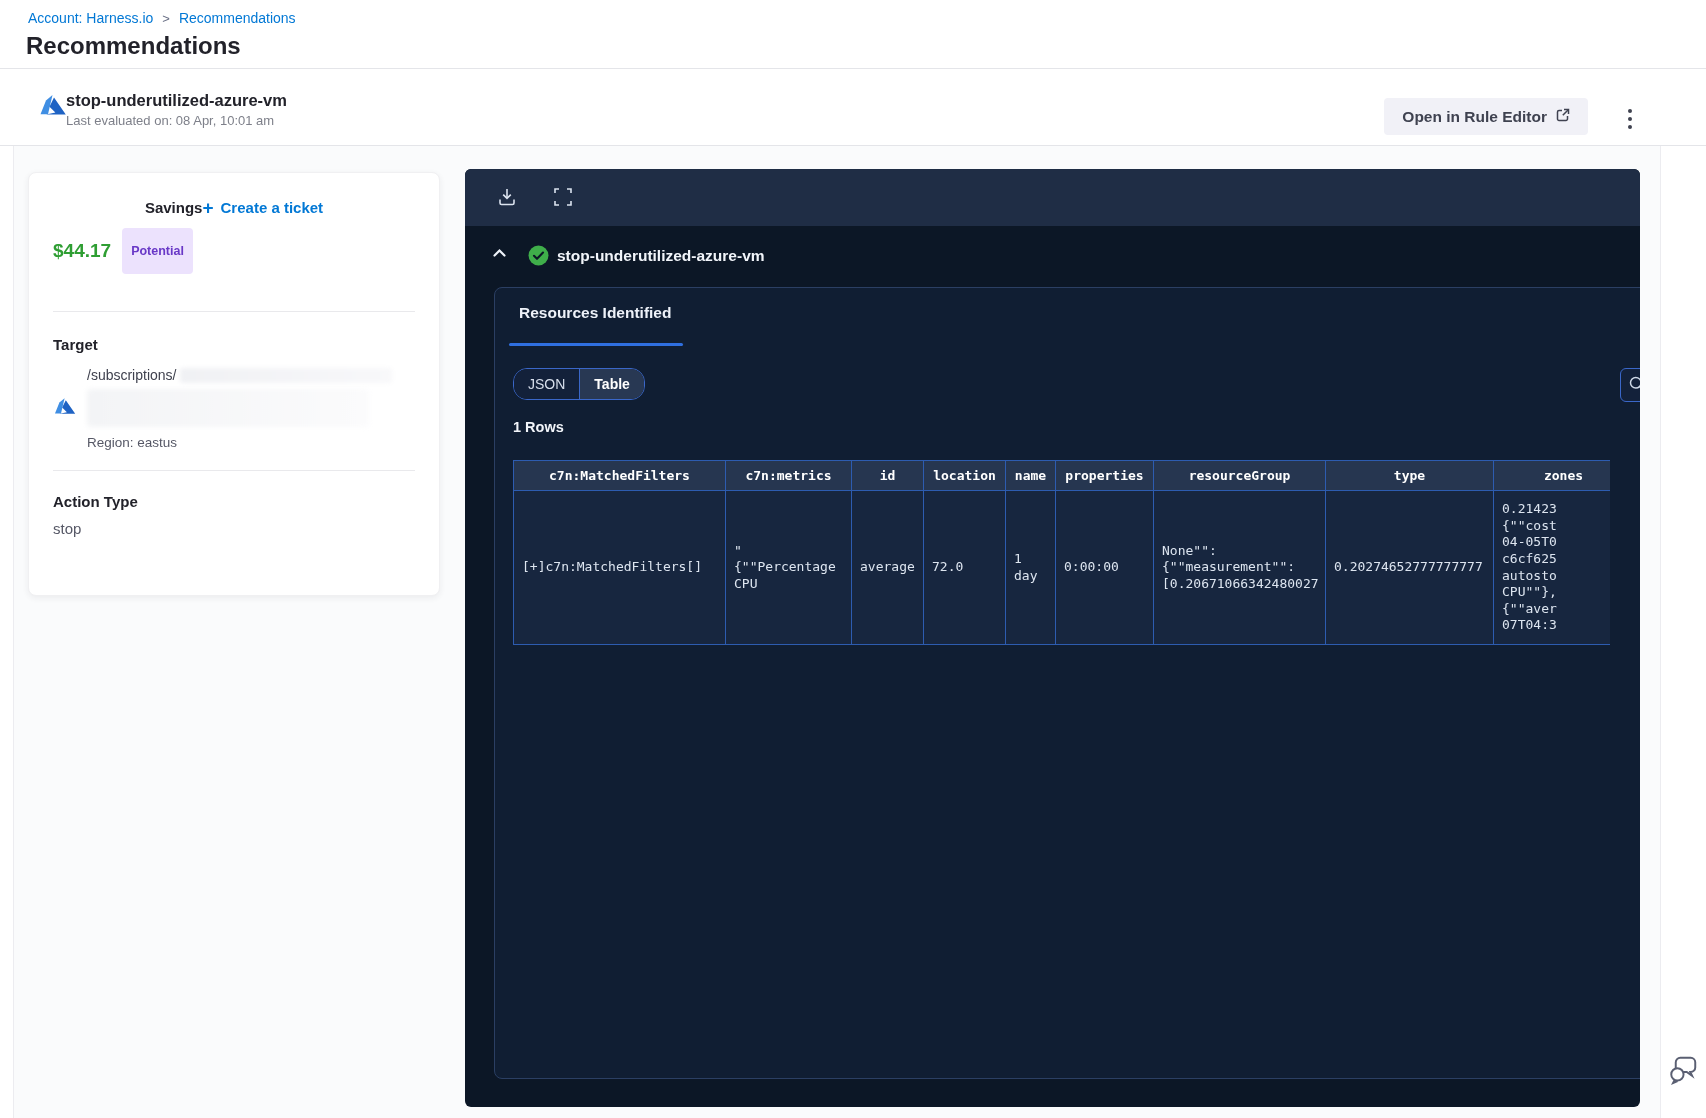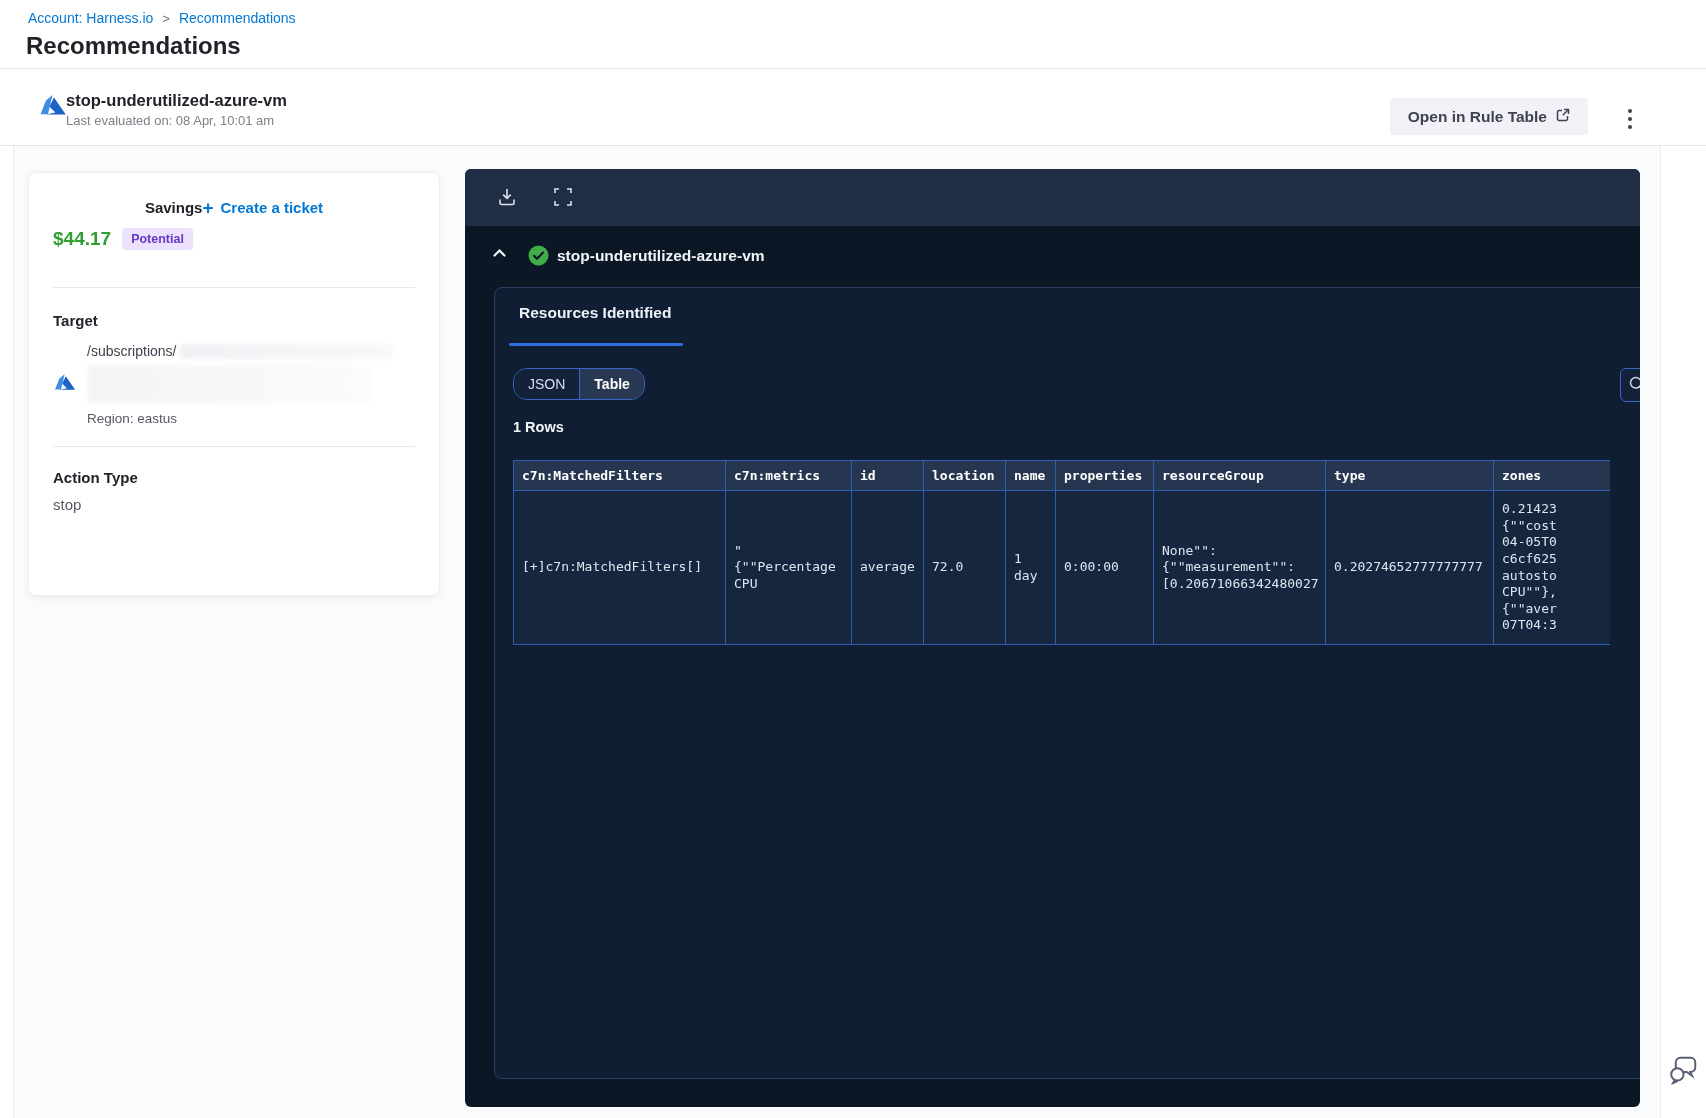--- a/index.html
+++ b/index.html
@@ -31,21 +31,21 @@
   
   .card { position:absolute; left:28px; top:172px; width:412px; height:424px; background:#fff; border:1px solid #f0f0f2;
       border-radius:8px; box-shadow:0 2px 6px rgba(40,41,61,0.07); padding:26px 24px; }
   .card-row1 { display:flex; justify-content:center; align-items:center; }
   .card-label { font-size:15px; font-weight:700; color:#22222a; }
   .create-ticket { display:flex; align-items:center; gap:7px; color:#0278d5; font-size:15px; font-weight:600; cursor:pointer; text-decoration:none; }
   .plus-glyph { font-size:19px; font-weight:600; line-height:14px; }
   .savings-row { display:flex; align-items:center; margin-top:12px; }
   .savings-amount { font-size:19px; font-weight:800; color:#2f9e33; }
   .potential-badge { margin-left:11px; background:#ece2fd; color:#6938c7; font-size:12.5px; font-weight:600;
-      padding:4px 9px; border-radius:4px; }
+      padding:16px 9px; border-radius:4px; }
   .card-divider { border-top:1px solid #e9e9ec; margin-top:37px; }
   .target-label { margin-top:24px; }
   .target-block { display:flex; margin-top:14px; }
   .target-icon-col { width:34px; padding-top:28px; }
   .target-path { font-size:14px; color:#3f414e; display:flex; align-items:center; gap:4px; }
   .blur-inline { display:inline-block; width:212px; height:15px; border-radius:3px;
       background:linear-gradient(90deg,#f0f1f4,#f8f8fa); filter:blur(2px); }
   .blur-block { width:282px; height:38px; border-radius:4px; margin:6px 0 8px 0;
       background:linear-gradient(90deg,#f3f4f6,#fbfbfc); filter:blur(2.5px); }
   .region-line { font-size:13.5px; color:#565866; }
@@ -80,21 +80,21 @@
 
   .rows-line { position:absolute; left:18px; top:131px; font-size:14.5px; font-weight:700; color:#f2f5fa; }
   .flatten-group { position:absolute; right:21px; top:128px; display:flex; align-items:center; gap:14px;margin-top:32px; }
   .toggle { position:relative; width:30px; height:16px; background:#39465e; border-radius:9px; cursor:pointer; }
   .toggle .knob { position:absolute; left:2px; top:2px; width:12px; height:12px; border-radius:50%; background:#fff; }
   .flatten-label { font-size:14px; color:#eef2f8; }
 
   .table-wrap { position:absolute; left:18px; top:172px; width:1097px; height:188px; overflow:hidden; }
   table.res { border-collapse:collapse; table-layout:fixed; width:1120px; font-family:"DejaVu Sans Mono", monospace; }
   table.res th { height:30px; background:#263650; border:1px solid #2d5cb0; color:#ffffff; font-size:13px; font-weight:700;
-      text-align:left; padding:2px 8px; white-space:nowrap; overflow:hidden; }
+      text-align:center; padding:2px 8px; white-space:nowrap; overflow:hidden; }
   table.res td { height:154px; background:#17263f; border:1px solid #2d5cb0; color:#dde5f0; font-size:13px;
       vertical-align:middle; padding:4px 8px; white-space:pre-line; line-height:1.28; overflow:hidden; }
   td.link-cell { color:#7bcfe9; cursor:pointer; }
   td.zones-cell { white-space:pre; }
 
   
   .chat-fab { position:absolute; left:1666px; top:1051px; width:36px; height:36px; cursor:pointer; }
 </style>
 </head>
 <body>
@@ -110,21 +110,21 @@
   <div class="rec-header">
     <span class="azure-logo" style="left:38px; top:22px;">
       <svg width="30" height="30" viewBox="0 0 24 24">
         <polygon points="11.6,3.2 6.4,7.6 2.0,18.6 8.0,18.6" fill="#3f8ee3"></polygon>
         <polygon points="12.8,5.2 9.2,12.6 13.9,17.2 6.6,18.8 22.2,18.8" fill="#1f63c4"></polygon>
       </svg>
     </span>
     <div class="rec-title">stop-underutilized-azure-vm</div>
     <div class="rec-sub">Last evaluated on: 08 Apr, 10:01 am</div>
     <button class="rule-editor-btn">
-      <span>Open in Rule Table</span>
+      <span>Open in Rule Editor</span>
       <span>
         <svg width="14" height="14" viewBox="0 0 14 14" fill="none" stroke="#3f4250" stroke-width="1.5">
           <path d="M6 2.5H3A1.5 1.5 0 0 0 1.5 4v7A1.5 1.5 0 0 0 3 12.5h7A1.5 1.5 0 0 0 11.5 11V8"></path>
           <path d="M8 1.5h4.5V6"></path>
             <path d="M12.3 1.7 6.8 7.2"></path>
         </svg>
       </span>
     </button>
     <div class="kebab">
         <i></i>

